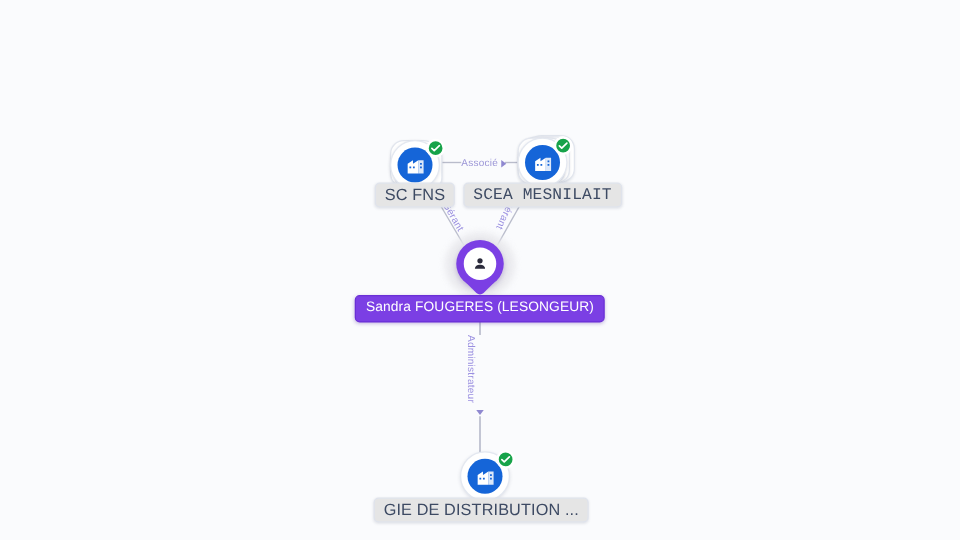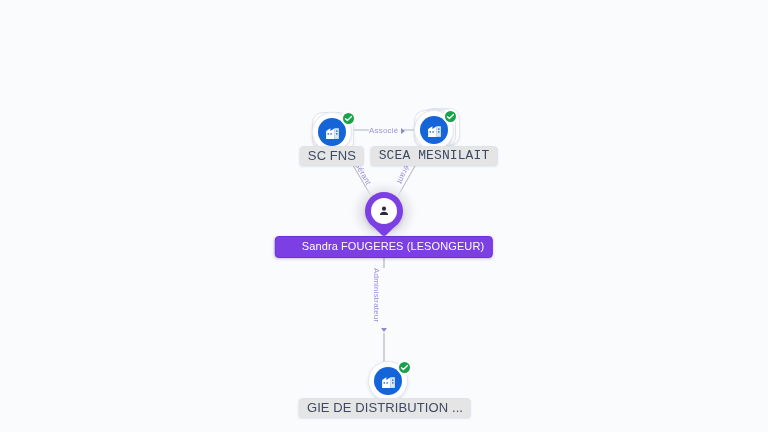--- a/index.html
+++ b/index.html
@@ -102,21 +102,21 @@
     white-space: nowrap;
     box-shadow: 0 1px 2px rgba(40,50,80,0.10);
     letter-spacing: .1px;
   }
 
   .node-label.person {
     background: #7b3fe4;
     border: 1px solid #6a2fd6;
     color: #ffffff;
     font-size: 11px;
-    padding: 3px 8px 4px 26px;
+    padding: 3px 8px 4px 8px;
     border-radius: 4px;
     box-shadow: 0 1px 3px rgba(80,40,160,0.28);
   }
 
   
   .person-node {
     position: absolute;
     width: 0; height: 0;
   }
   .person-halo {

